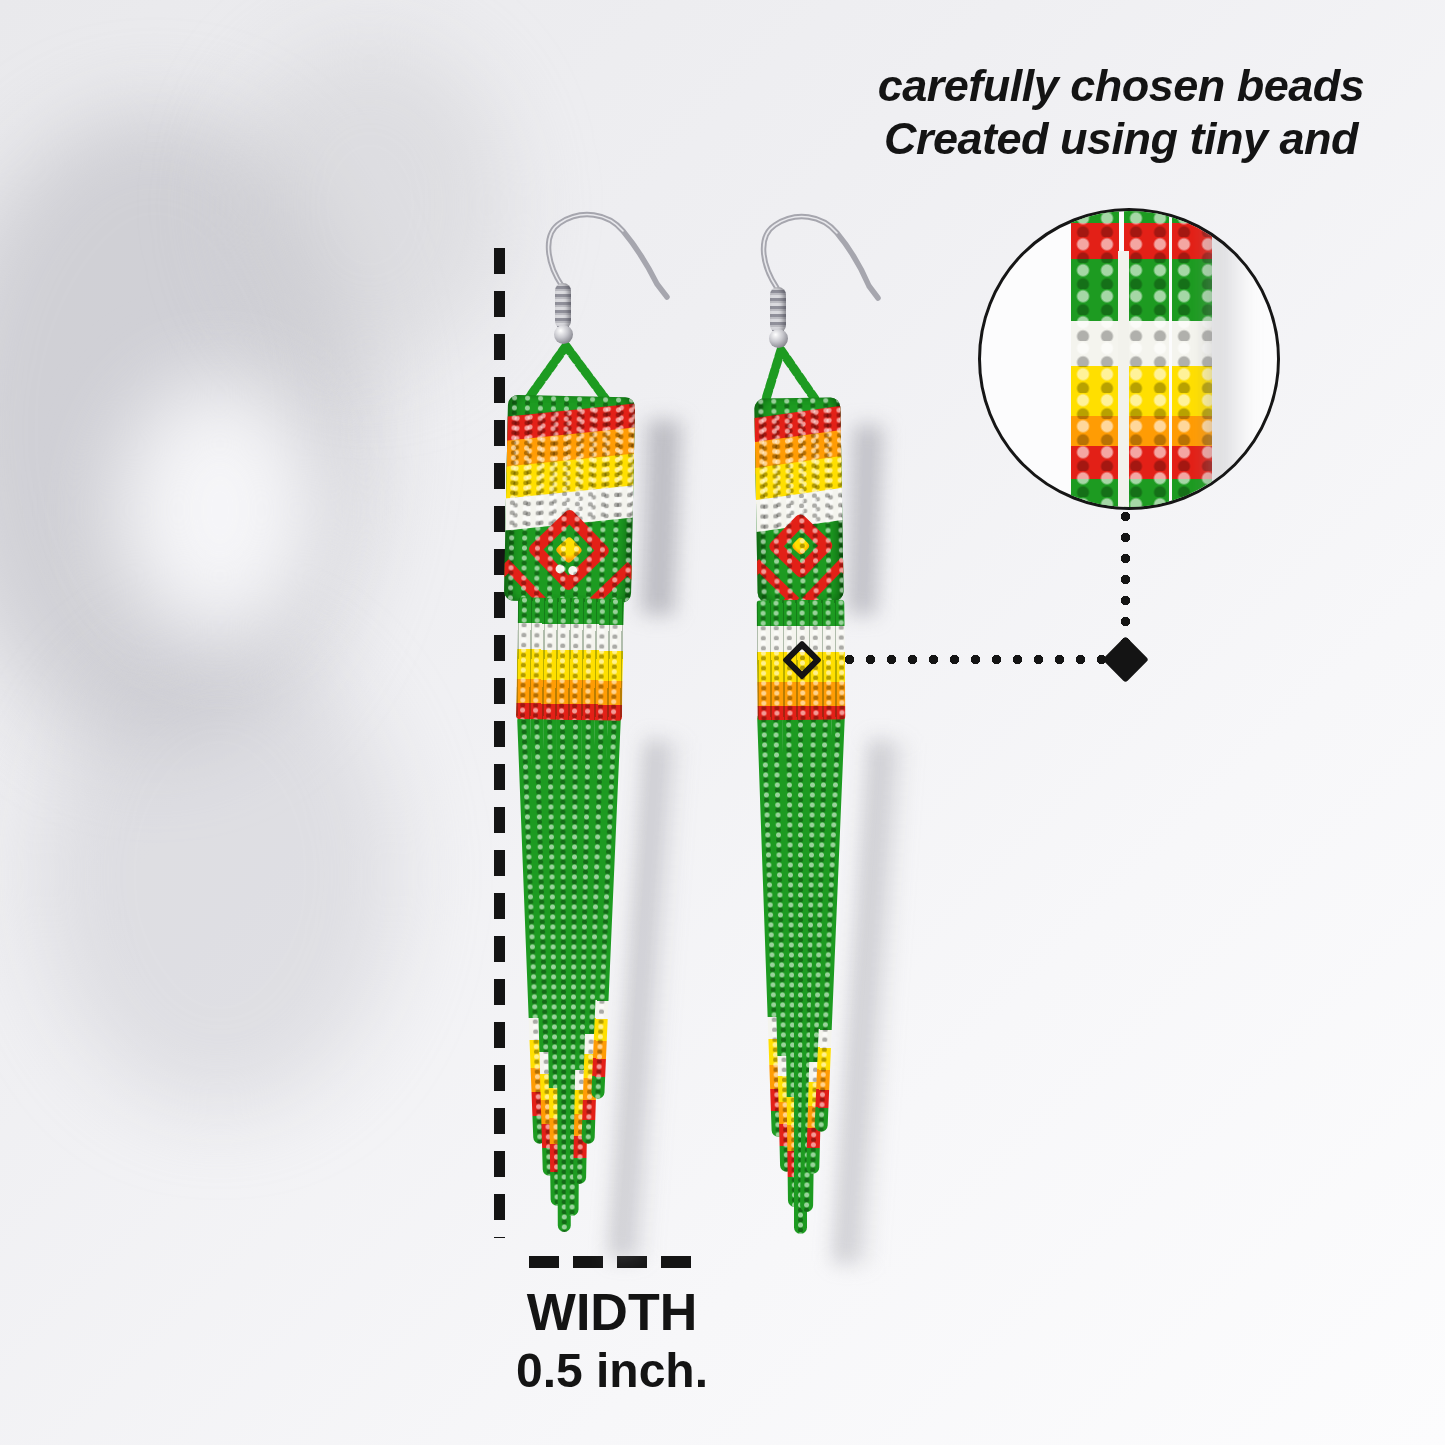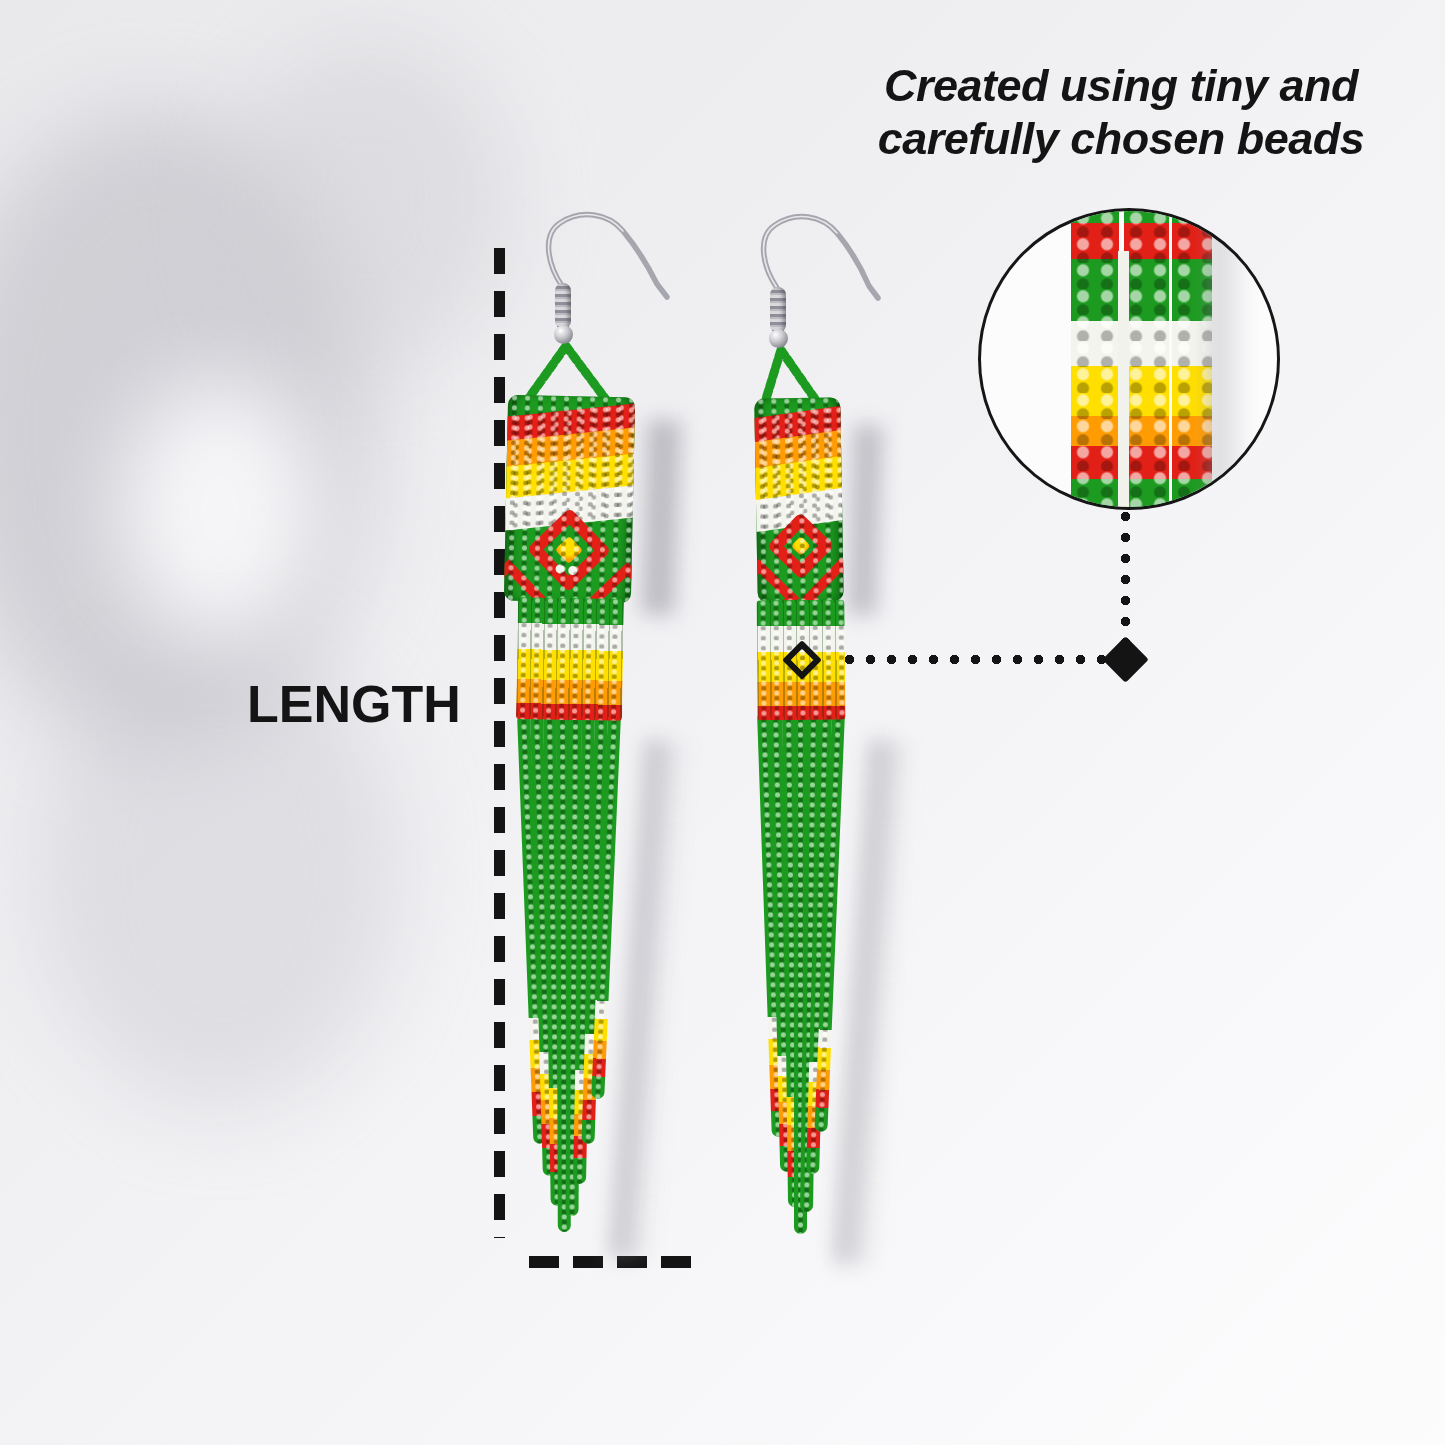--- a/index.html
+++ b/index.html
@@ -201,22 +201,25 @@
   </div>
   <div class="dot-v"></div>
   <div class="dot-h"></div>
   <div class="dmd-fill"></div>
   <div class="dmd-hollow"></div>
 
   <div class="dash-v"></div>
   <div class="dash-h"></div>
 
   <div class="note">
+    <div>carefully chosen beads</div>
     <div>Created using tiny and</div>
-    <div>carefully chosen beads</div>
   </div>
 
   <div class="dim length">
-    <div class="l1">LENGTH</div>
-  </div>
-
+  </div>
+
+  <div class="dim width">
+    <div class="l1">WIDTH</div>
+    <div class="l2">0.5 inch.</div>
+  </div>
 
 </div>
 
 </body></html>

